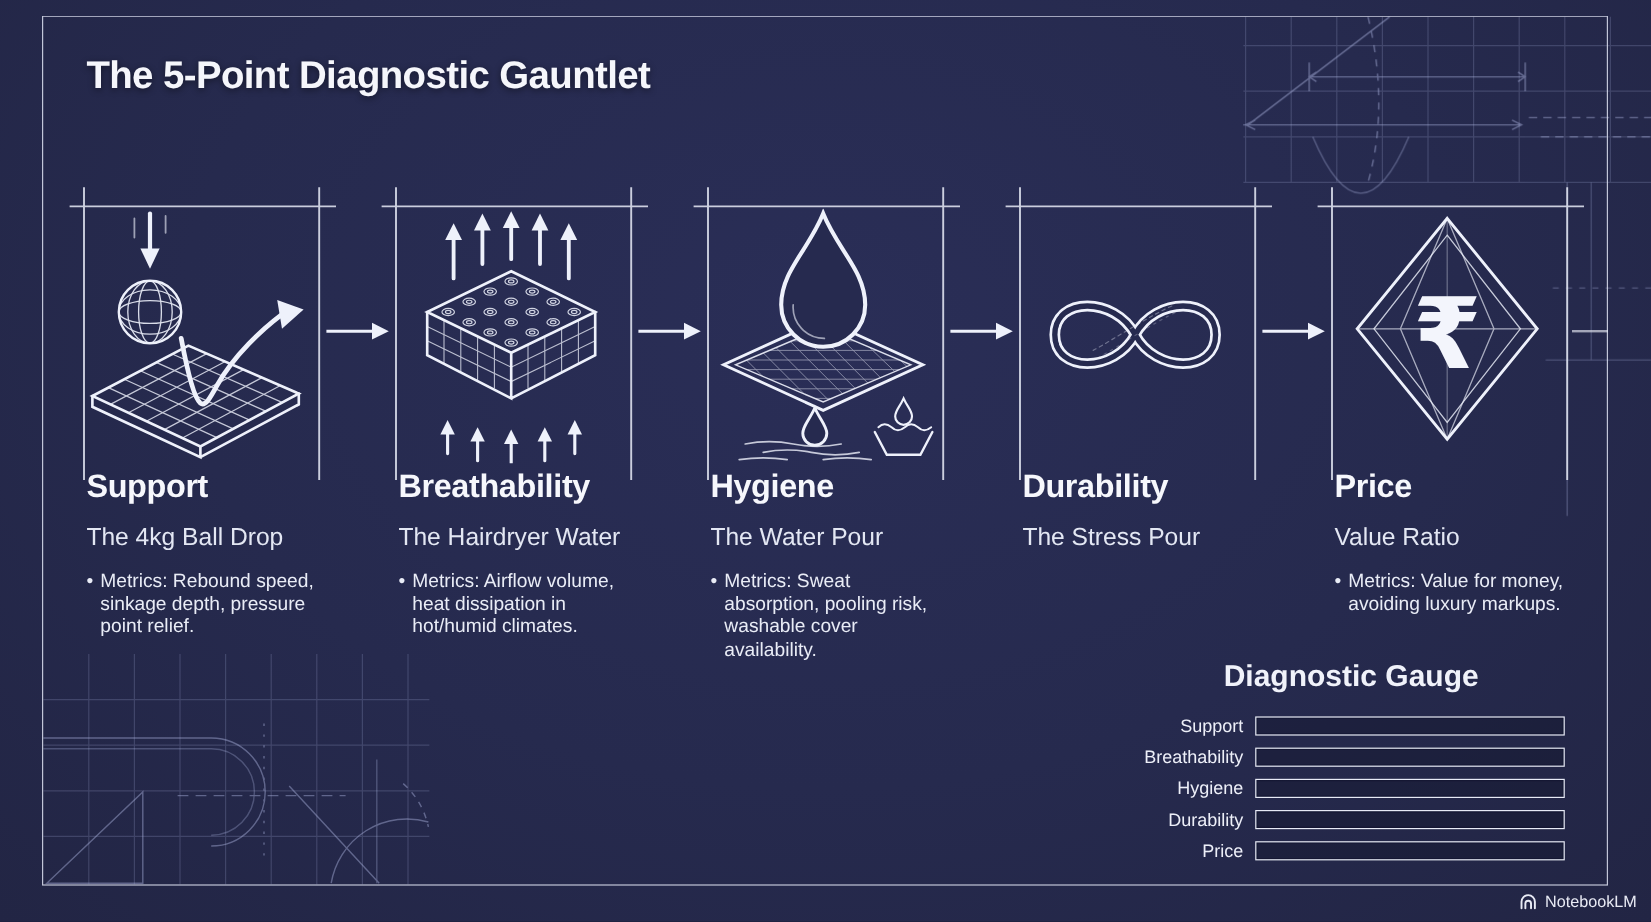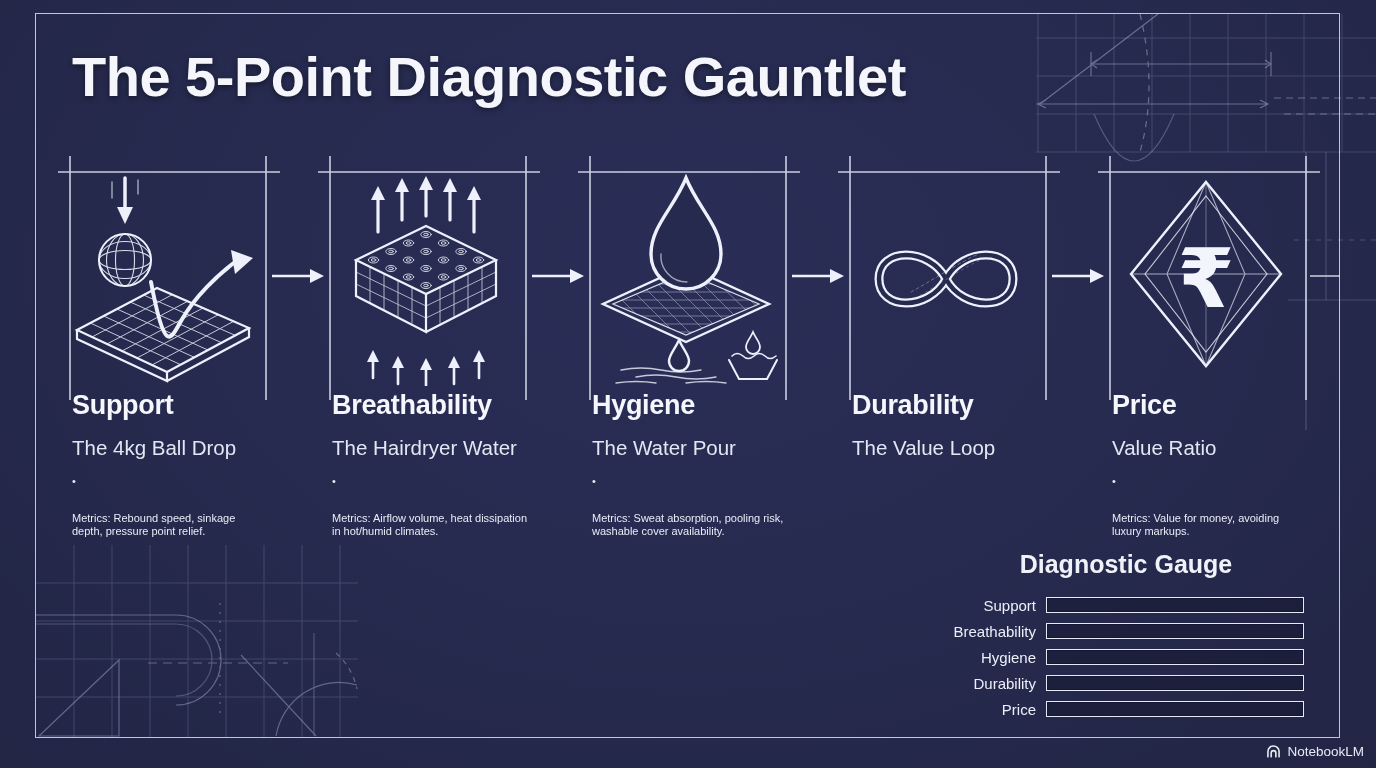--- a/index.html
+++ b/index.html
@@ -7,32 +7,32 @@
     position:relative;width:1376px;height:768px;overflow:hidden;
     background:radial-gradient(ellipse at 50% 35%, #2a2e57 0%, #262a4e 55%, #222544 100%);
     font-family:"Liberation Sans", sans-serif;color:#f2f4fb;
   }
   .frame{
     position:absolute;left:35px;top:13px;width:1305px;height:725px;
     border:1.5px solid rgba(222,226,242,.85);box-sizing:border-box;pointer-events:none;
   }
   .title{
     position:absolute;left:72px;top:44px;margin:0;
-    font-size:56px;font-weight:bold;letter-spacing:-.5px;color:#f5f6fb;
+    font-size:32px;font-weight:bold;letter-spacing:-.5px;color:#f5f6fb;
     text-shadow:0 2px 6px rgba(0,0,0,.45);
   }
   .col{position:absolute;top:150px;width:200px;}
   .iconbox{position:relative;width:200px;height:240px;}
   .cellframe{position:absolute;left:-12px;top:0;}
   .icon{position:absolute;left:5px;top:24px;}
   .step-arrow{position:absolute;top:266px;}
   .tail-line{position:absolute;left:1310px;top:275px;width:30px;height:2px;background:rgba(230,233,245,.65);}
   .col h2{margin:0 0 0 6px;font-size:27px;font-weight:bold;letter-spacing:-.3px;color:#f6f7fc;}
   .col h3{margin:15px 0 0 6px;font-size:20.5px;font-weight:400;color:#e3e7f3;}
-  .metric{display:flex;gap:24px;margin:15px 0 0 6px;width:196px;font-size:11px;line-height:1.2;color:#e9ecf6;flex-direction:column;}
+  .metric{display:flex;gap:6px;margin:15px 0 0 6px;width:196px;font-size:16px;line-height:1.2;color:#e9ecf6;}
   .metric .dot::before{content:"\2022";}
   .gauge{position:absolute;left:940px;top:550px;width:370px;}
   .gauge-title{font-size:25px;font-weight:600;text-align:center;color:#f0f2fa;margin:0 0 13px 56px;width:260px;}
   .gauge-row{display:flex;align-items:center;height:26px;}
   .gauge-label{width:96px;text-align:right;font-size:15px;color:#edeff8;flex:0 0 auto;}
   .gauge-bar{
     margin-left:10px;width:256px;height:14px;flex:0 0 auto;
     border:1.7px solid #e7eaf6;background:rgba(14,17,38,.35);
     box-shadow:inset 0 0 0 1px rgba(18,22,48,.7);
   }
@@ -267,21 +267,21 @@
       <svg class="icon" width="190" height="212" viewBox="0 0 190 212">
         <g fill="none" stroke-linecap="round">
           <path d="M95 105C78 73 28 73 28 105C28 137 78 137 95 105C112 73 162 73 162 105C162 137 112 137 95 105Z" stroke="#eef1fb" stroke-width="9"></path>
           <path d="M95 105C78 73 28 73 28 105C28 137 78 137 95 105C112 73 162 73 162 105C162 137 112 137 95 105Z" stroke="#262a4f" stroke-width="4.5"></path>
           <path d="M60 118C75 110 112 86 128 80" stroke="rgba(238,241,251,.35)" stroke-width="1" stroke-dasharray="3 3"></path>
           <path d="M64 124C80 116 114 92 132 85" stroke="rgba(238,241,251,.25)" stroke-width="1" stroke-dasharray="2 4"></path>
         </g>
       </svg>
     </div>
     <h2>Durability</h2>
-    <h3>The Value Loop</h3>
+    <h3>The Stress Pour</h3>
   </section>
 
   <section class="col" style="left:1106px">
     <div class="iconbox">
       <svg class="cellframe" width="230" height="256" viewBox="0 0 230 256">
         <g stroke="rgba(232,235,247,.85)" stroke-width="1.6" fill="none">
           <path d="M16 6V250M212 6V250M4 22H226"></path>
         </g>
       </svg>
       <svg class="icon" width="190" height="212" viewBox="0 0 190 212">

